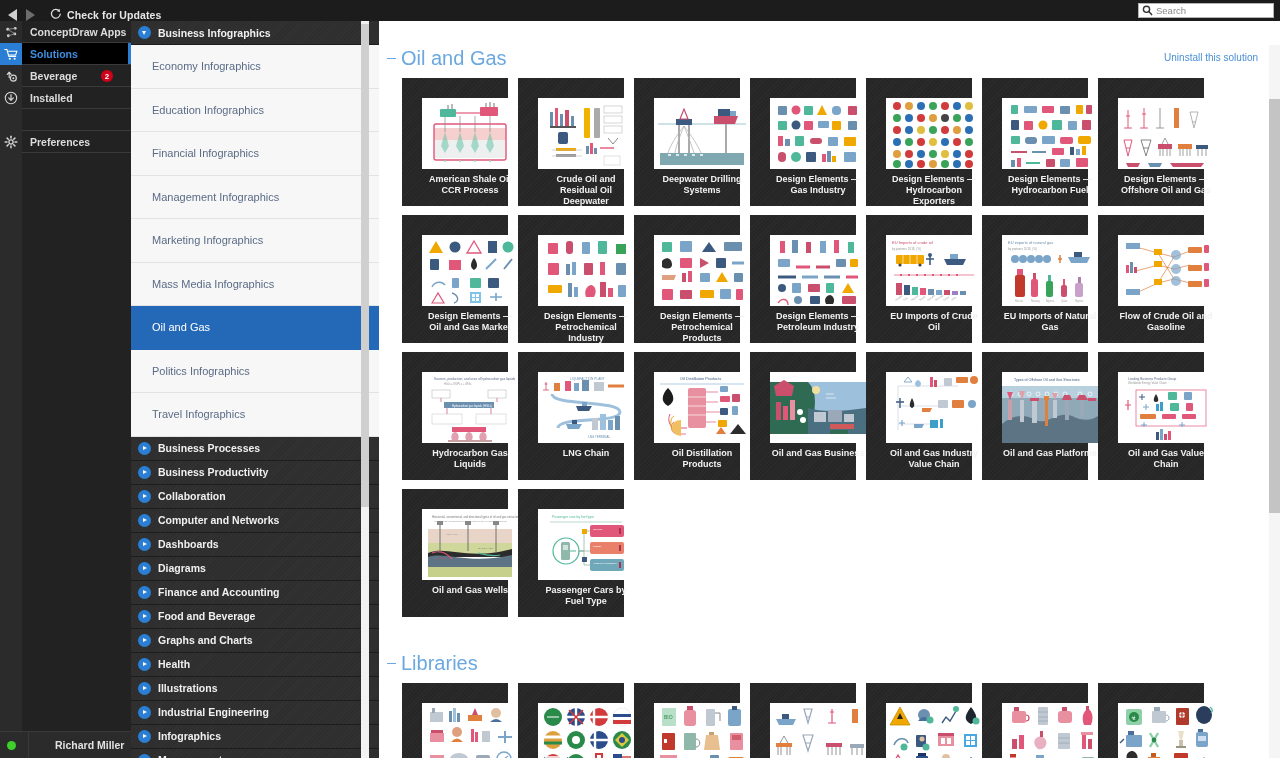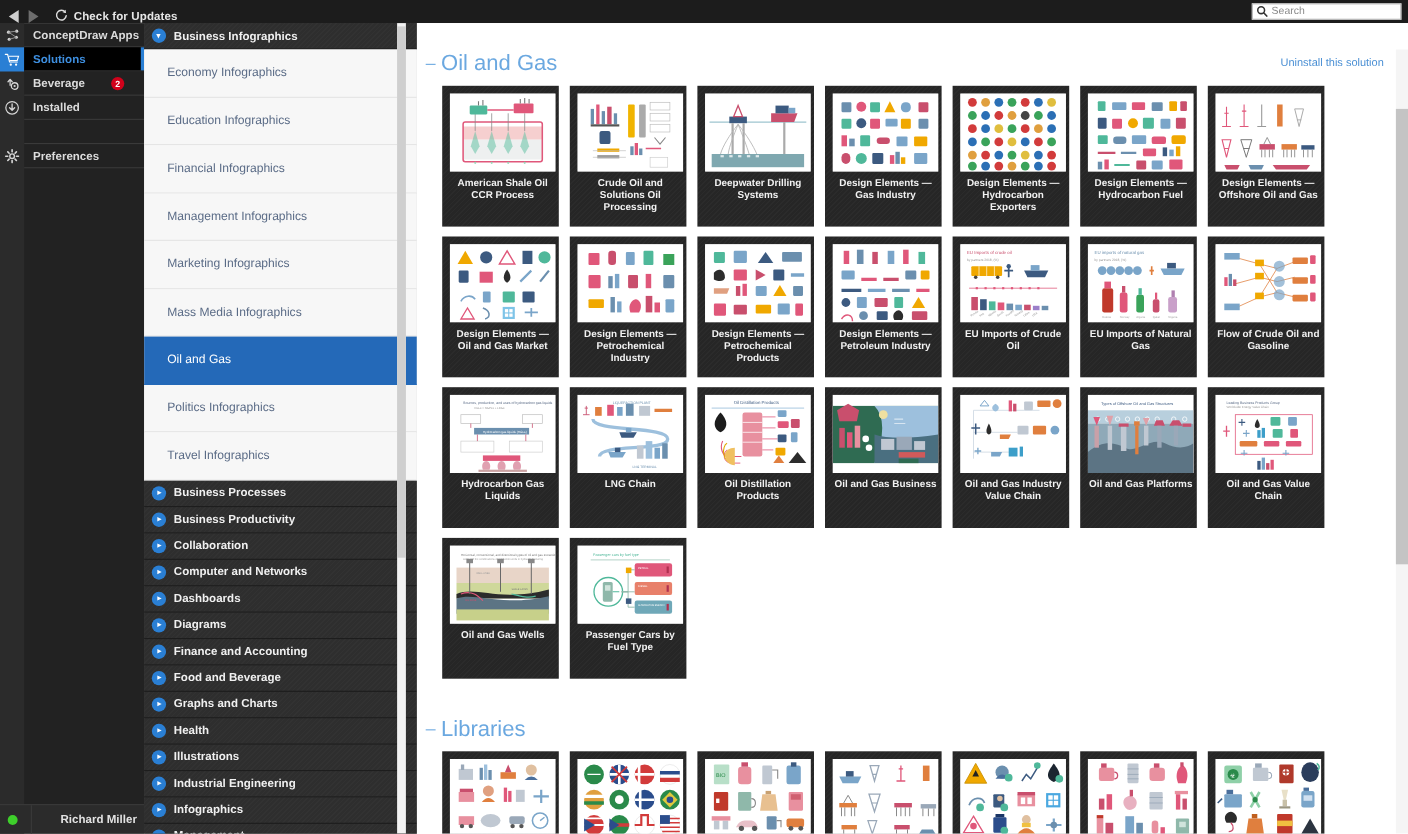--- a/index.html
+++ b/index.html
@@ -146,21 +146,21 @@
     margin: 26px 0 8px 8px;
     color: #6ba8e0; font-size: 20px; font-weight: normal;
   }
   .minus { display: inline-block; width: 9px; height: 1.5px; background: #6ba8e0; }
 
   .grid { display: flex; flex-wrap: wrap; gap: 0px; padding-left: 23px; }
   .card {
     width: 106px; height: 128px; margin-right: 10px; margin-bottom: 9px;
     background: #262626;
     background-image: repeating-linear-gradient(135deg, rgba(255,255,255,.022) 0 1px, transparent 1px 3px);
-    padding: 7px; position: relative;
+    padding: 20px; position: relative;
   }
   .card.lib { height: 103px; }
   .thumb {
     width: 96px; height: 71px; background: #fff;
     display: block; overflow: hidden;
   }
   .card.lib .thumb { height: 71px; }
   .card-label {
     margin-top: 5px; width: 96px; text-align: center;
     color: #f2f2f2; font-size: 9px; font-weight: bold; line-height: 11px;
@@ -460,21 +460,21 @@
             <path d="M70 40 l5 6 5 -6" fill="none" stroke="#888" stroke-width="1"></path>
             <g>
               <rect x="48" y="48" width="3" height="8" fill="#6b8fae"></rect>
               <rect x="52" y="45" width="3" height="11" fill="#e0577a"></rect>
               <rect x="56" y="50" width="3" height="6" fill="#6b8fae"></rect>
               <path d="M62 50 h14" stroke="#e0577a" stroke-width="1.4"></path>
             </g>
             <rect x="66" y="58" width="16" height="9" fill="#fff" stroke="#ccc" stroke-width=".6"></rect>
           </svg>
         </div>
-        <div class="card-label">Crude Oil and Solutions Oil Processing</div>
+        <div class="card-label">Crude Oil and Residual Oil Deepwater</div>
       </div>
 
       <div class="card">
         <div class="thumb">
           <svg width="96" height="71" viewBox="0 0 96 71">
             <rect width="96" height="71" fill="#fff"></rect>
             <line x1="4" y1="26" x2="92" y2="26" stroke="#9ec5cf" stroke-width="1"></line>
             <rect x="6" y="55" width="84" height="12" fill="#7fa8b0"></rect>
             <g>
               <rect x="22" y="21" width="16" height="6" fill="#3c5a80"></rect>

